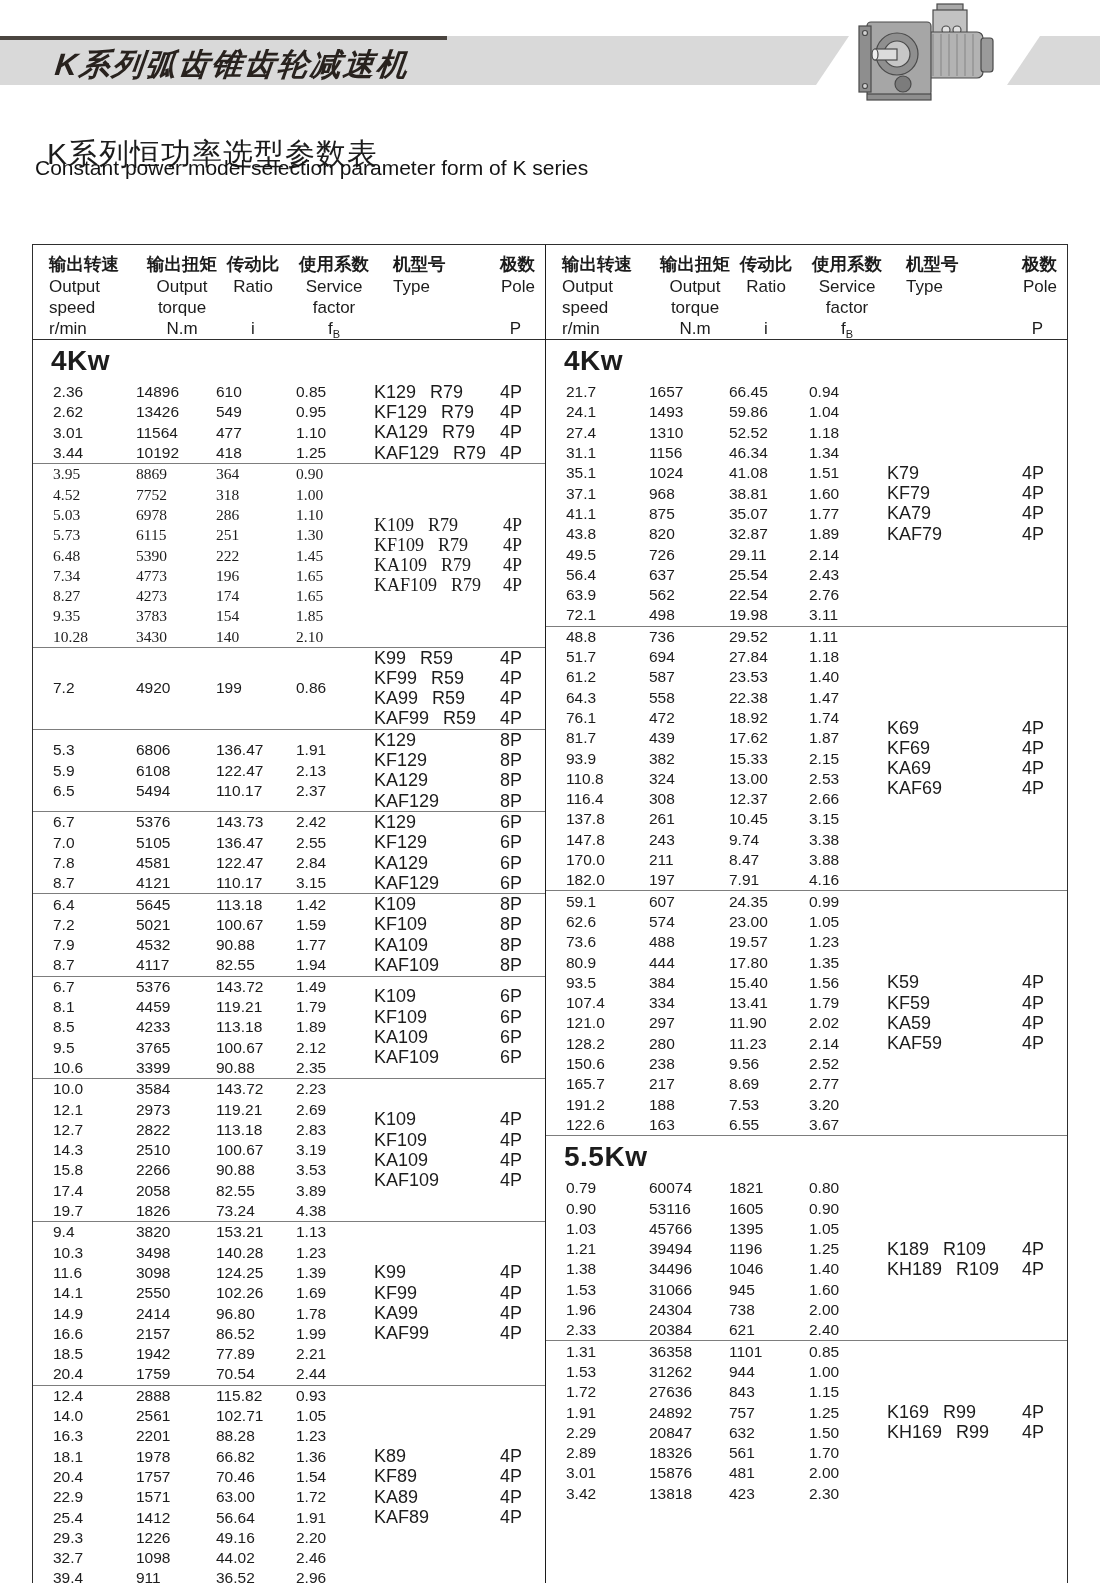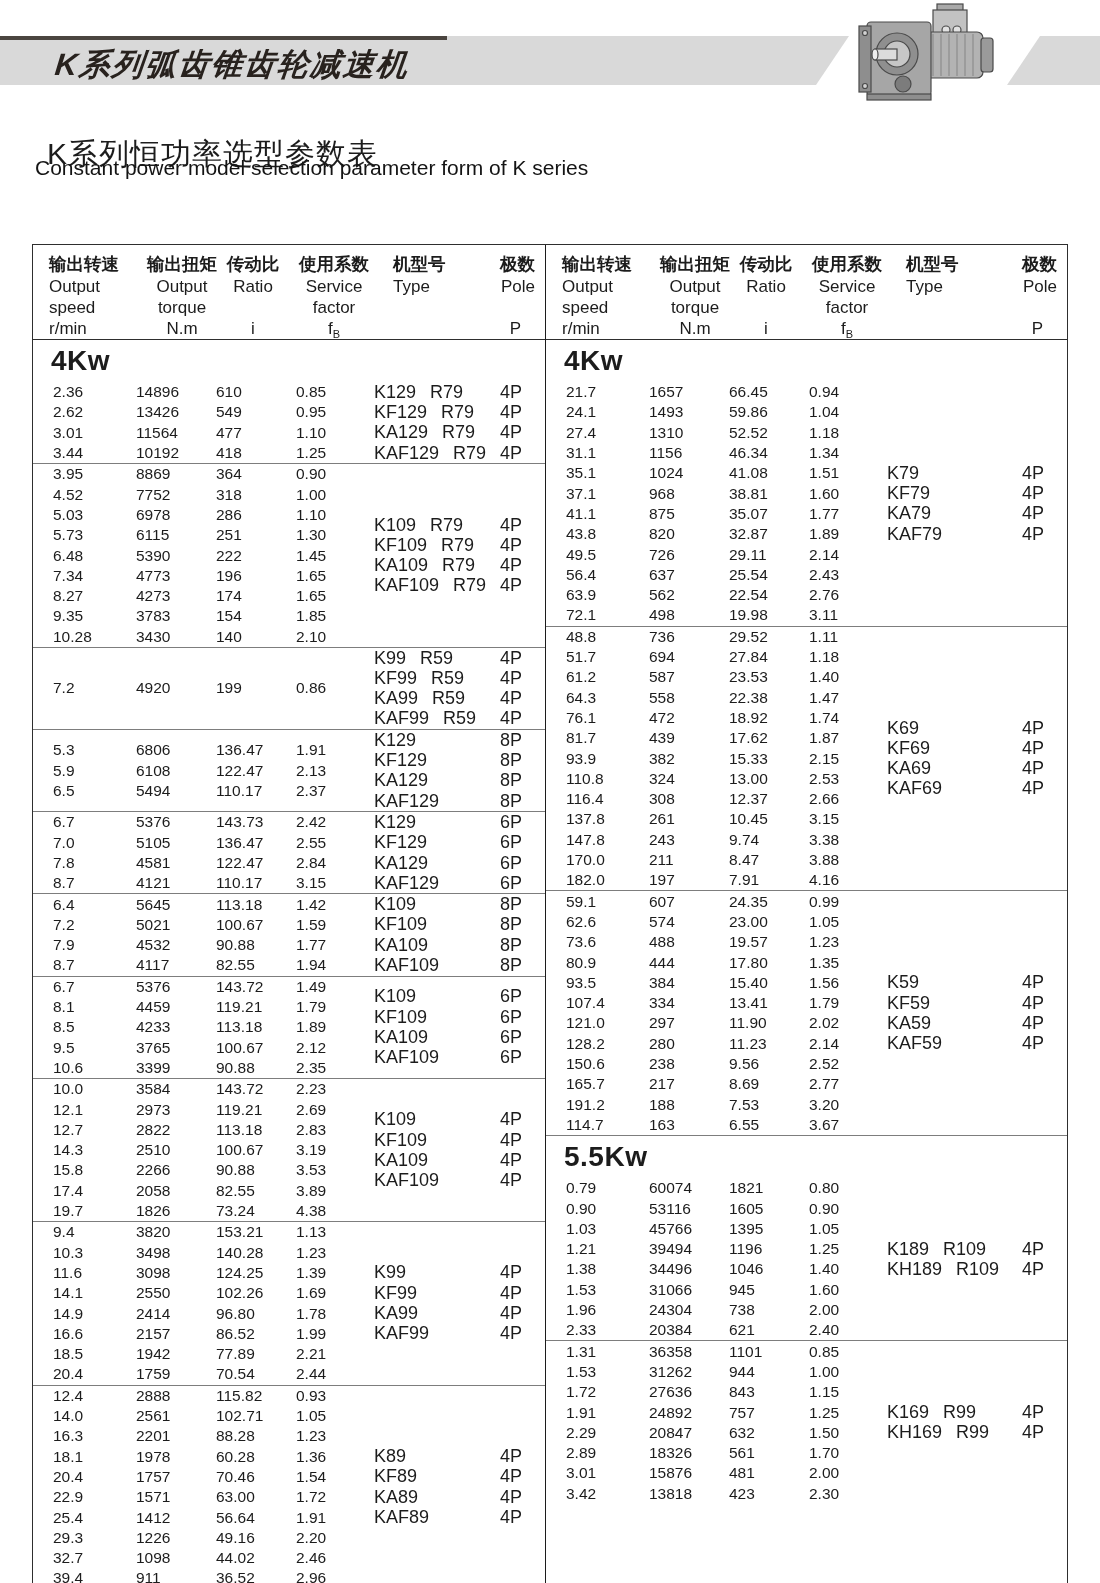--- a/index.html
+++ b/index.html
@@ -182,21 +182,21 @@
                   <span class="aux">R79</span>
                   <span class="pole">4P</span>
                 </div>
                 <div class="tline">
                   <span class="model">KAF129</span>
                   <span class="aux">R79</span>
                   <span class="pole">4P</span>
                 </div>
               </div>
             </div>
-            <div class="block bordered" style="height: 183.7px;">
+            <div class="block bordered" style="height: 183.7px; font-family: Liberation Serif, serif;">
               <div class="rows">
                 <div class="row">
                   <span class="cell c0">3.95</span>
                   <span class="cell c1">8869</span>
                   <span class="cell c2">364</span>
                   <span class="cell c3">0.90</span>
                 </div>
                 <div class="row">
                   <span class="cell c0">4.52</span>
                   <span class="cell c1">7752</span>
@@ -635,21 +635,21 @@
                 </div>
                 <div class="row">
                   <span class="cell c0">16.3</span>
                   <span class="cell c1">2201</span>
                   <span class="cell c2">88.28</span>
                   <span class="cell c3">1.23</span>
                 </div>
                 <div class="row">
                   <span class="cell c0">18.1</span>
                   <span class="cell c1">1978</span>
-                  <span class="cell c2">60.28</span>
+                  <span class="cell c2">66.82</span>
                   <span class="cell c3">1.36</span>
                 </div>
                 <div class="row">
                   <span class="cell c0">20.4</span>
                   <span class="cell c1">1757</span>
                   <span class="cell c2">70.46</span>
                   <span class="cell c3">1.54</span>
                 </div>
                 <div class="row">
                   <span class="cell c0">22.9</span>
@@ -1002,21 +1002,21 @@
                   <span class="cell c2">8.69</span>
                   <span class="cell c3">2.77</span>
                 </div>
                 <div class="row">
                   <span class="cell c0">191.2</span>
                   <span class="cell c1">188</span>
                   <span class="cell c2">7.53</span>
                   <span class="cell c3">3.20</span>
                 </div>
                 <div class="row">
-                  <span class="cell c0">114.7</span>
+                  <span class="cell c0">122.6</span>
                   <span class="cell c1">163</span>
                   <span class="cell c2">6.55</span>
                   <span class="cell c3">3.67</span>
                 </div>
               </div>
               <div class="types">
                 <div class="tline">
                   <span class="model">K59</span>
                   <span class="pole">4P</span>
                 </div>

